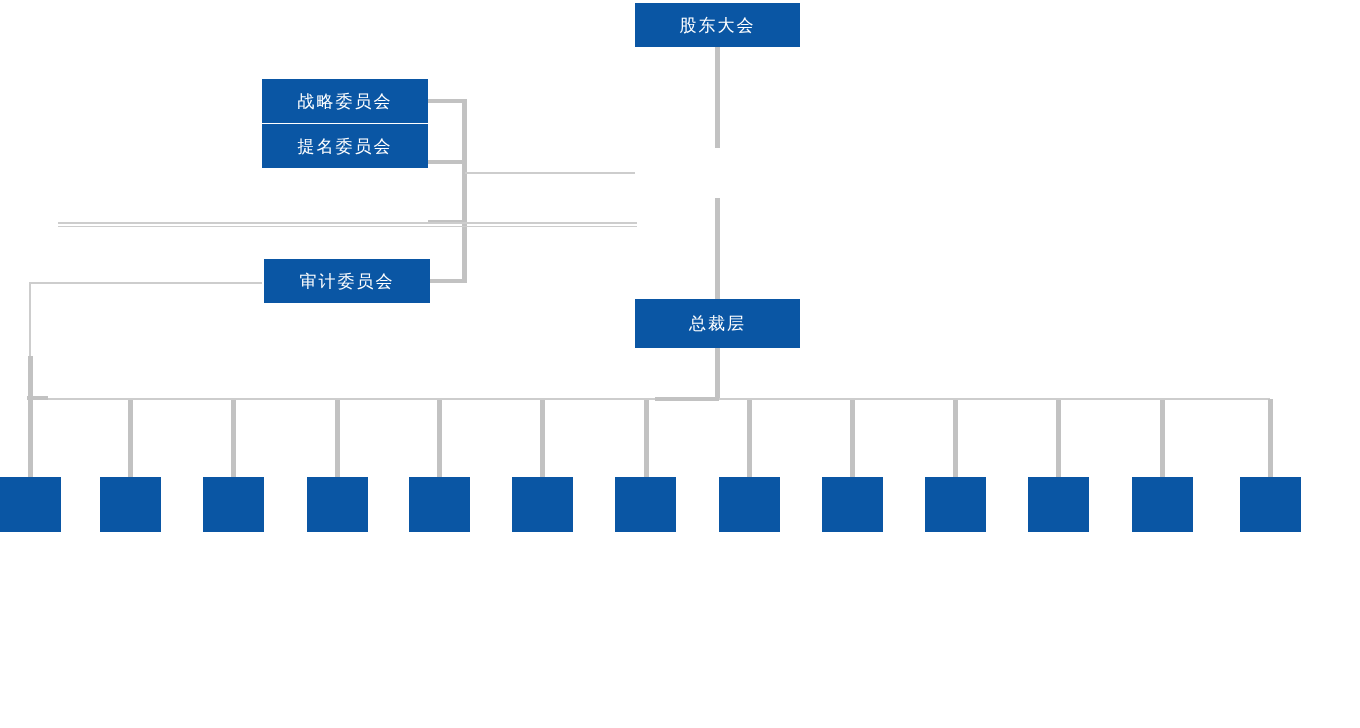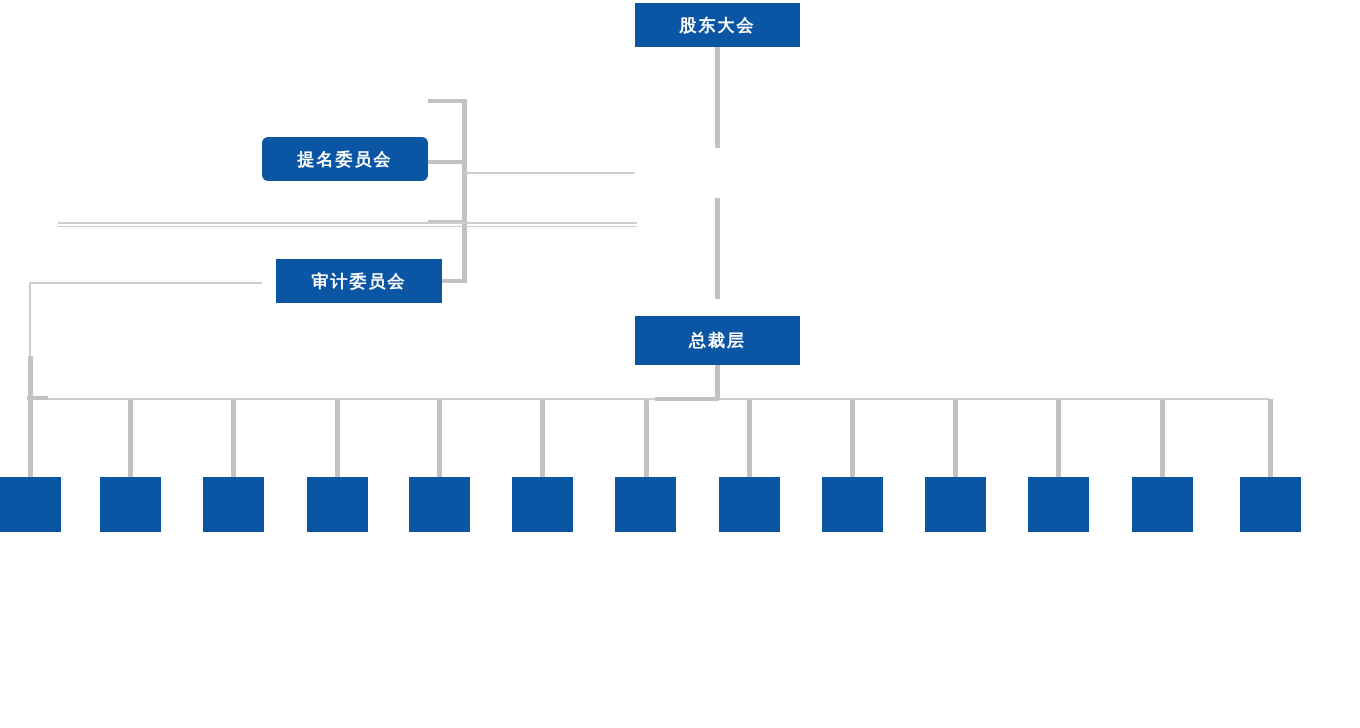--- a/index.html
+++ b/index.html
@@ -13,21 +13,20 @@
     padding: 0;
     background: #ffffff;
     font-family: "Liberation Sans", sans-serif;
   }
   #stage {
     position: relative;
     width: 1360px;
     height: 532px;
     background: #ffffff;
     overflow: hidden;
-    font-weight: bold;
   }
   .line {
     position: absolute;
     background: var(--line-gray);
   }
   .line.thin {
     background: var(--line-gray-light);
   }
   .node {
     position: absolute;
@@ -96,28 +95,31 @@
   <div class="line" style="left:747px; top:400px; width:5px; height:77px;"></div>
   <div class="line" style="left:850px; top:400px; width:5px; height:77px;"></div>
   <div class="line" style="left:953px; top:400px; width:5px; height:77px;"></div>
   <div class="line" style="left:1056px; top:400px; width:5px; height:77px;"></div>
   <div class="line" style="left:1160px; top:400px; width:5px; height:77px;"></div>
   <div class="line" style="left:1268px; top:399px; width:5px; height:78px;"></div>
 
   <div class="node" style="left:635px; top:3px; width:165px; height:44px;">
     <span>股东大会</span>
   </div>
-  <div class="node" style="left:635px; top:299px; width:165px; height:49px;margin-top:17px;">
+  <div class="node" style="left:635px; top:299px; width:165px; height:49px;">
     <span>总裁层</span>
   </div>
 
-  <div class="node" style="left:262px; top:137px; width:166px; height:44px;border-radius:6px;">
+  <div class="node" style="left:262px; top:79px; width:166px; height:44px;">
+    <span>战略委员会</span>
+  </div>
+  <div class="node" style="left:262px; top:124px; width:166px; height:44px;">
     <span>提名委员会</span>
   </div>
-  <div class="node" style="left:276px; top:259px; width:166px; height:44px;align-items:center;">
+  <div class="node" style="left:264px; top:259px; width:166px; height:44px;align-items:center;">
     <span>审计委员会</span>
   </div>
 
   <div class="dept" style="left:0px;">
     <span class="vtext">投资与审计部</span>
   </div>
   <div class="dept" style="left:100px;">
     <span class="vtext">办公室</span>
   </div>
   <div class="dept" style="left:203px;">

